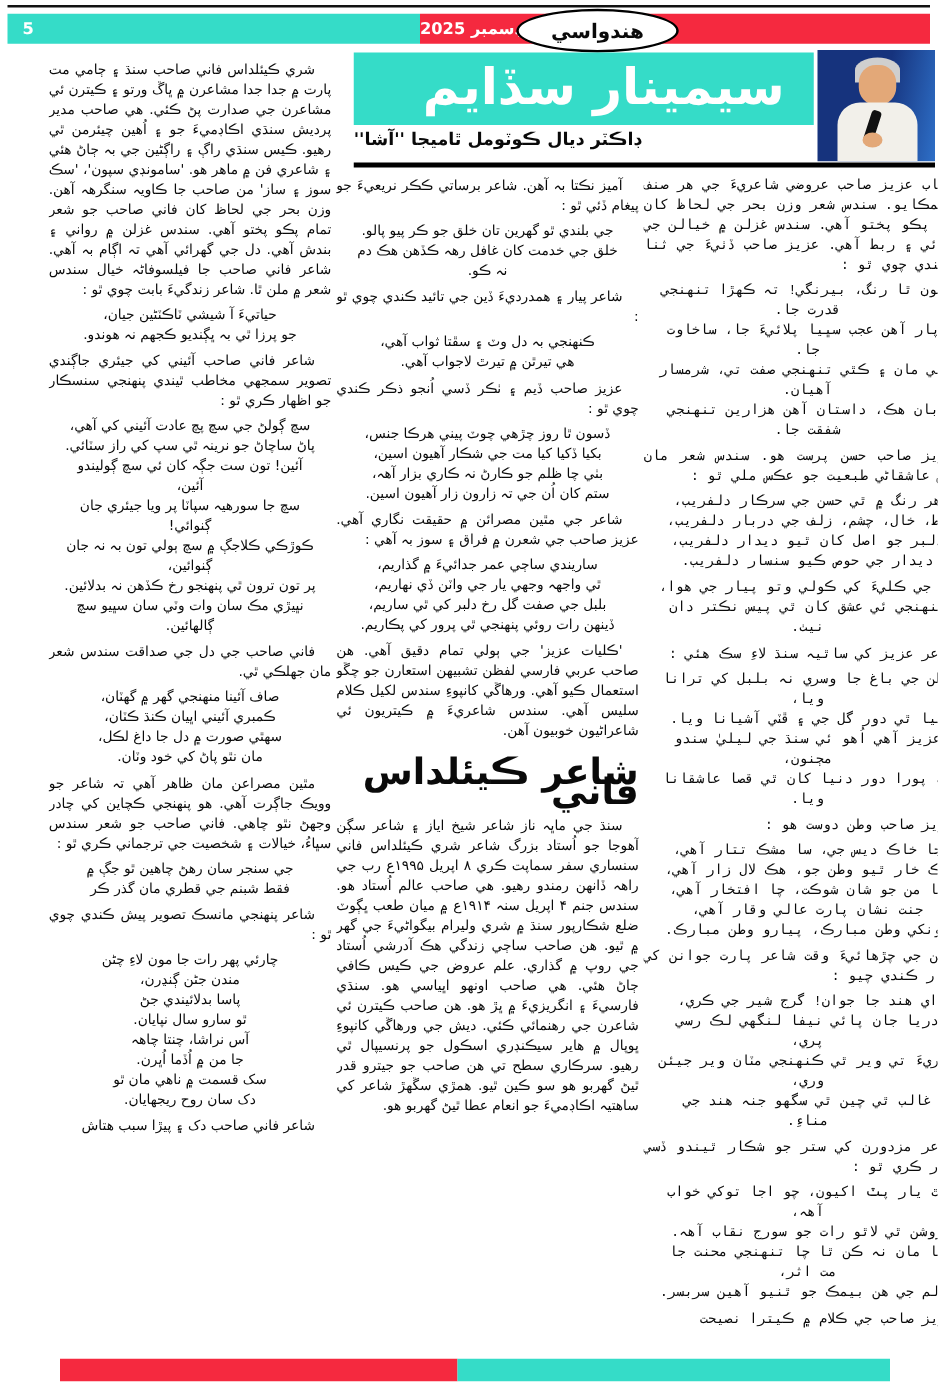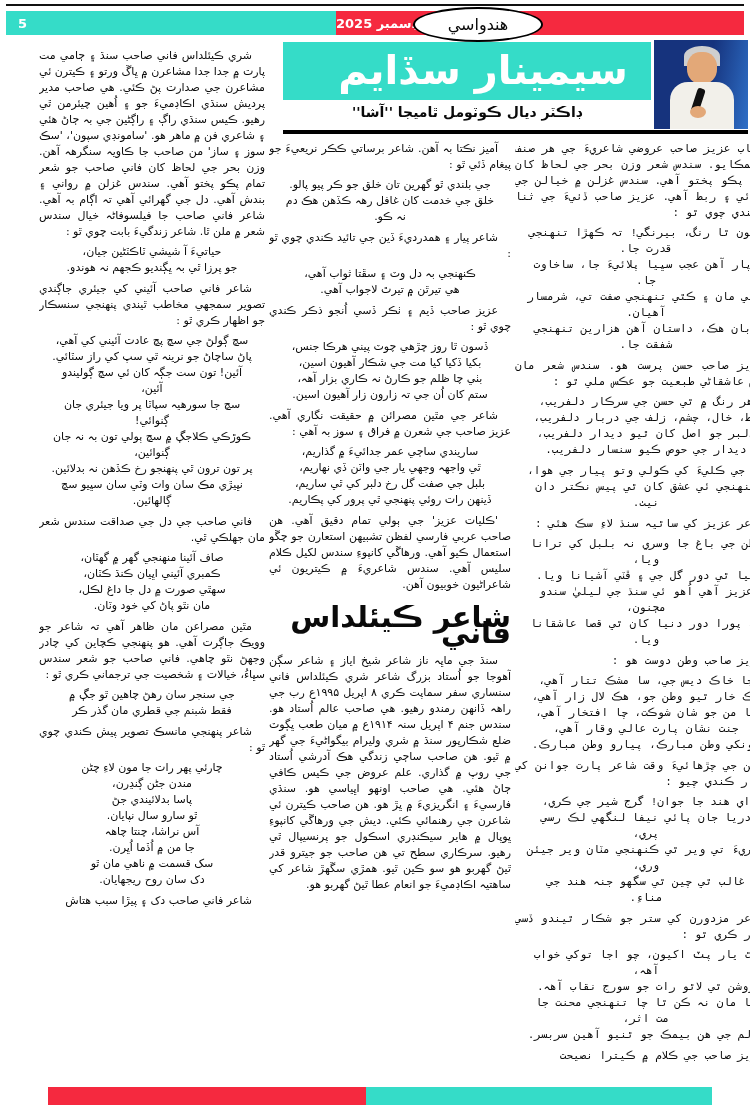--- a/index.html
+++ b/index.html
@@ -10,27 +10,27 @@
 
   
   .hdr{position:absolute;top:11px;left:6px;width:738px;height:24px;display:flex;direction:ltr;}
   .hdr-teal{width:330px;background:var(--teal);color:#fff;font-weight:bold;font-size:13px;
             display:flex;align-items:center;padding-left:12px;box-sizing:border-box;}
   .hdr-red{flex:1;background:var(--red);color:#fff;font-weight:bold;font-size:13px;
            display:flex;align-items:center;justify-content:flex-end;padding-right:10px;
            box-sizing:border-box;direction:rtl;}
   .masthead{position:absolute;top:7px;left:413px;width:126px;height:31px;background:#fff;
             border:2px solid #000;border-radius:50%;display:flex;align-items:center;
-            justify-content:center;font-weight:normal;font-size:16px;box-shadow:0 0 0 2px #fff inset;}
+            justify-content:center;font-weight:bold;font-size:16px;box-shadow:0 0 0 2px #fff inset;}
 
   
   .headline-wrap{position:absolute;top:40px;left:283px;width:465px;height:95px;}
   .headline-box{position:absolute;top:2px;right:97px;left:0;height:58px;background:var(--teal);
                 color:#fff;font-weight:bold;font-size:40px;text-align:center;line-height:56px;padding-left:32px;}
-  .byline{position:absolute;top:64px;right:97px;left:0;height:22px;text-align:center;
+  .byline{position:absolute;top:64px;right:97px;left:0;height:22px;text-align:left;
           font-weight:bold;font-size:14px;}
   .head-rule{position:absolute;top:90px;left:0;width:100%;height:4px;background:#000;}
   .photo{position:absolute;top:0;left:371px;width:94px;height:89px;overflow:hidden;
          background:linear-gradient(100deg,#16337d 55%,#2e6fc7 100%);}
   .photo .hair{position:absolute;top:6px;left:30px;width:36px;height:20px;border-radius:50% 50% 0 0;background:#cfcfcf;}
   .photo .face{position:absolute;top:12px;left:33px;width:30px;height:32px;border-radius:45%;background:#e3a878;}
   .photo .shirt{position:absolute;top:42px;left:16px;width:64px;height:47px;border-radius:18px 18px 0 0;background:#f2f0ea;}
   .photo .mic{position:absolute;top:48px;left:40px;width:8px;height:26px;background:#111;transform:rotate(18deg);border-radius:3px;}
   .photo .hand{position:absolute;top:66px;left:36px;width:16px;height:12px;border-radius:50%;background:#e3a878;}
 

